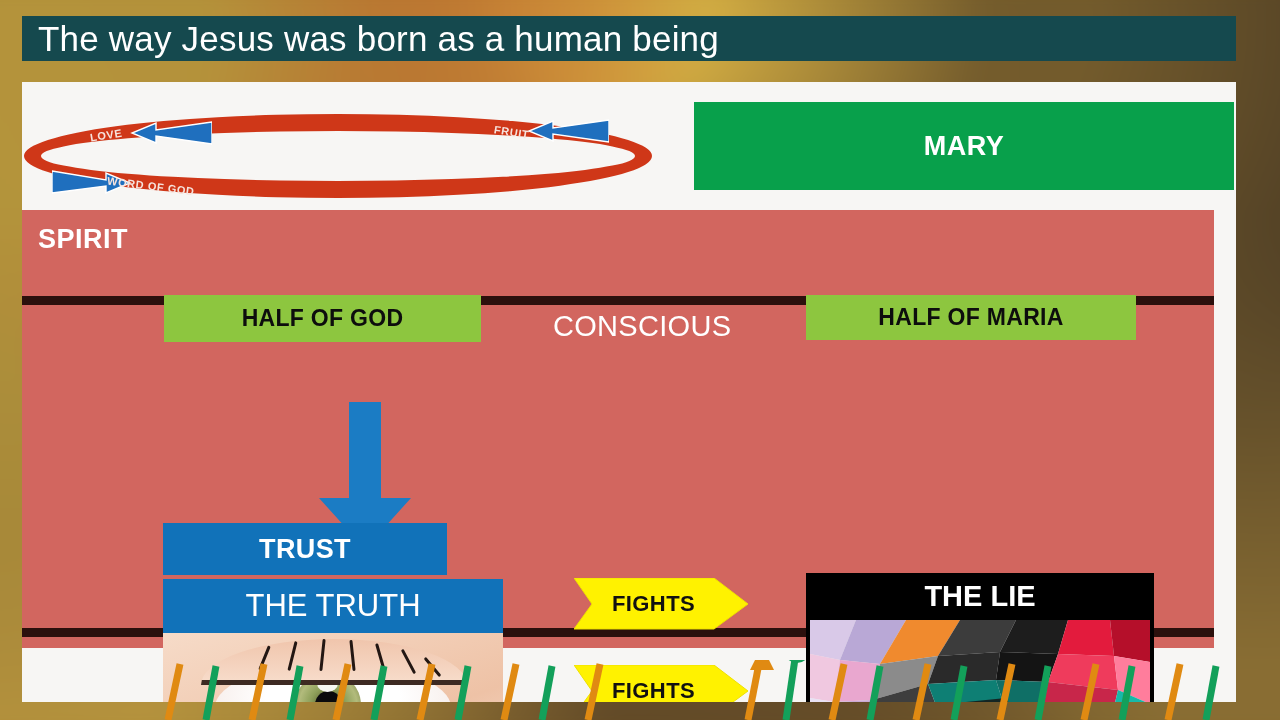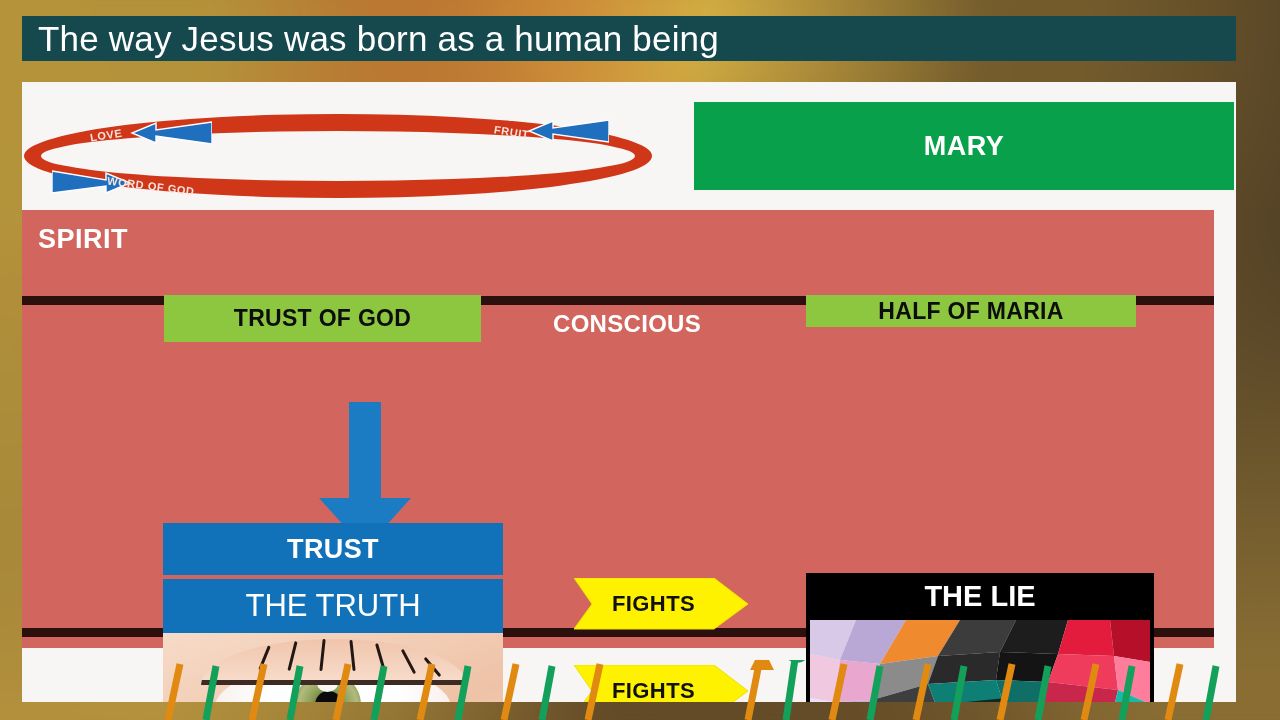--- a/index.html
+++ b/index.html
@@ -89,38 +89,38 @@
   #spirit-label {
     position: absolute; left: 16px; top: 14px; color: #ffffff;
     font-size: 27px; font-weight: bold; letter-spacing: .5px;
   }
   #half-god-top {
     position: absolute; left: 142px; top: 85px; width: 317px; height: 47px;
     background: #8dc63f; display: flex; align-items: center; justify-content: center;
   }
   #conscious-label {
     position: absolute; left: 531px; top: 100px; color: #ffffff;
-    font-size: 24px; font-weight: bold; letter-spacing: .3px;
+    font-size: 29px; font-weight: normal; letter-spacing: .3px;
   }
   #half-maria-top {
-    position: absolute; left: 784px; top: 85px; width: 330px; height: 32px;
+    position: absolute; left: 784px; top: 85px; width: 330px; height: 45px;
     background: #8dc63f; display: flex; align-items: center; justify-content: center;
   }
   .green-box-text { color: #0d0d0d; font-size: 23px; font-weight: bold; letter-spacing: .3px; }
 
   
   #blue-arrow { position: absolute; left: 296px; top: 192px; width: 94px; height: 148px; }
 
   
   .blue-box {
     position: absolute; background: #1172b9;
     display: flex; align-items: center; justify-content: center;
     color: #ffffff;
   }
-  #box-trust       { left: 141px; top: 313px; width: 340px; height: 52px; font-size: 27px; font-weight: bold; letter-spacing: .4px; align-items: center; }
+  #box-trust       { left: 141px; top: 313px; width: 284px; height: 52px; font-size: 27px; font-weight: bold; letter-spacing: .4px; align-items: center; }
   #box-truth       { left: 141px; top: 369px; width: 340px; height: 54px; font-size: 31px; font-weight: 400; }
 
   
   #eye-photo {
     position: absolute; left: 141px; top: 423px; width: 340px; height: 127px;
     overflow: hidden; background: #f3d9c9;
   }
   #eye-skin { position: absolute; inset: 0;
     background: linear-gradient(160deg,#f6dbc8 0%,#f2cdb5 40%,#eec2a6 70%,#f4d6c4 100%); }
   #eye-white { position: absolute; left: 52px; top: 30px; width: 236px; height: 74px;
@@ -192,21 +192,21 @@
     </div>
 
     <div id="body-panel">
 
       <div class="divider" id="div-top"></div>
       <div class="divider" id="div-bottom"></div>
 
       <div id="spirit-label">SPIRIT</div>
 
       <div id="half-god-top">
-        <span class="green-box-text">TRUST OF GOD</span>
+        <span class="green-box-text">HALF OF GOD</span>
       </div>
 
       <div id="conscious-label">CONSCIOUS</div>
 
       <div id="half-maria-top">
         <span class="green-box-text">HALF OF MARIA</span>
       </div>
 
       <svg id="blue-arrow" viewBox="0 0 94 148" preserveAspectRatio="none">
         <polygon points="31,0 63,0 63,96 93,96 47,147 1,96 31,96" fill="#1b7cc4"></polygon>

